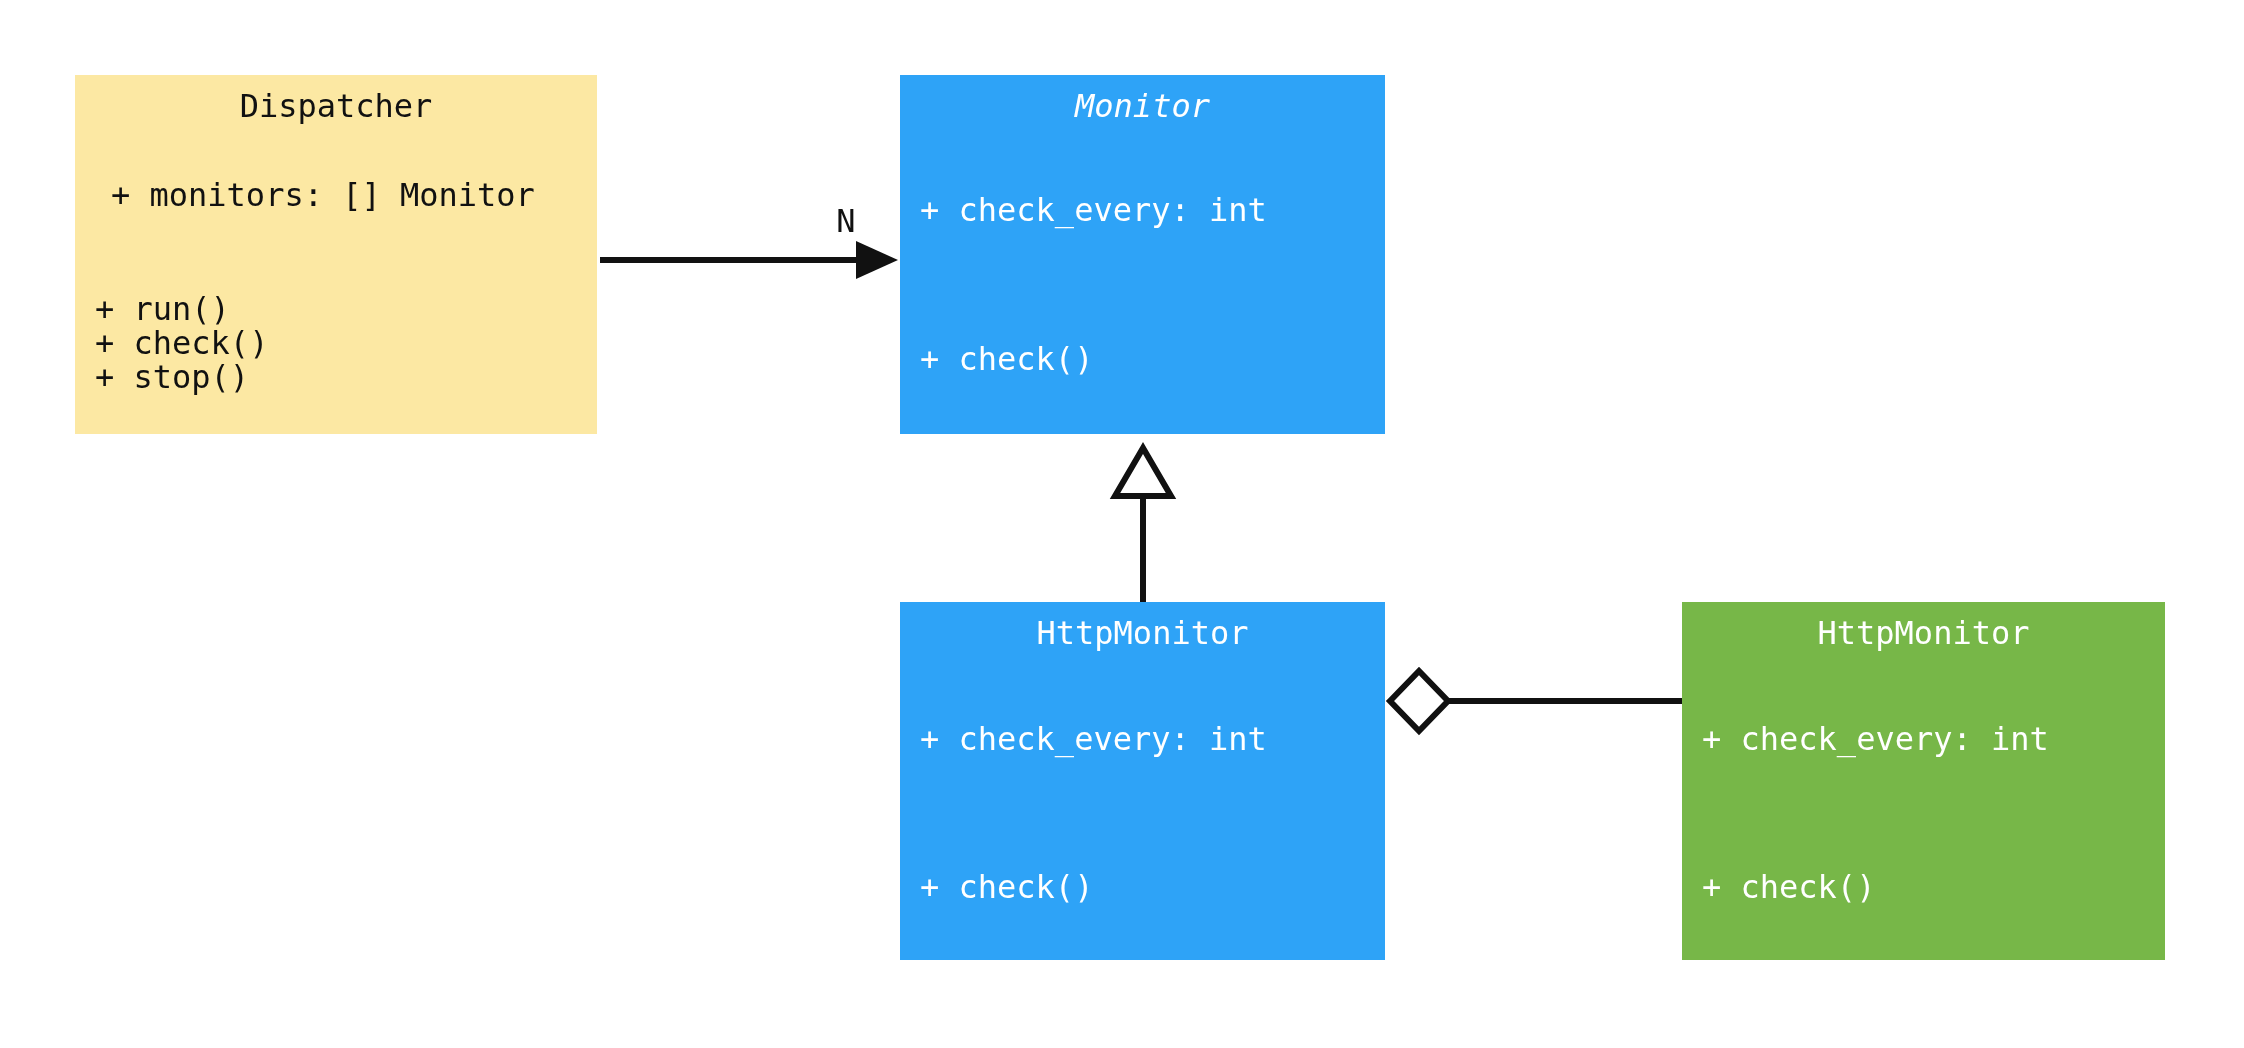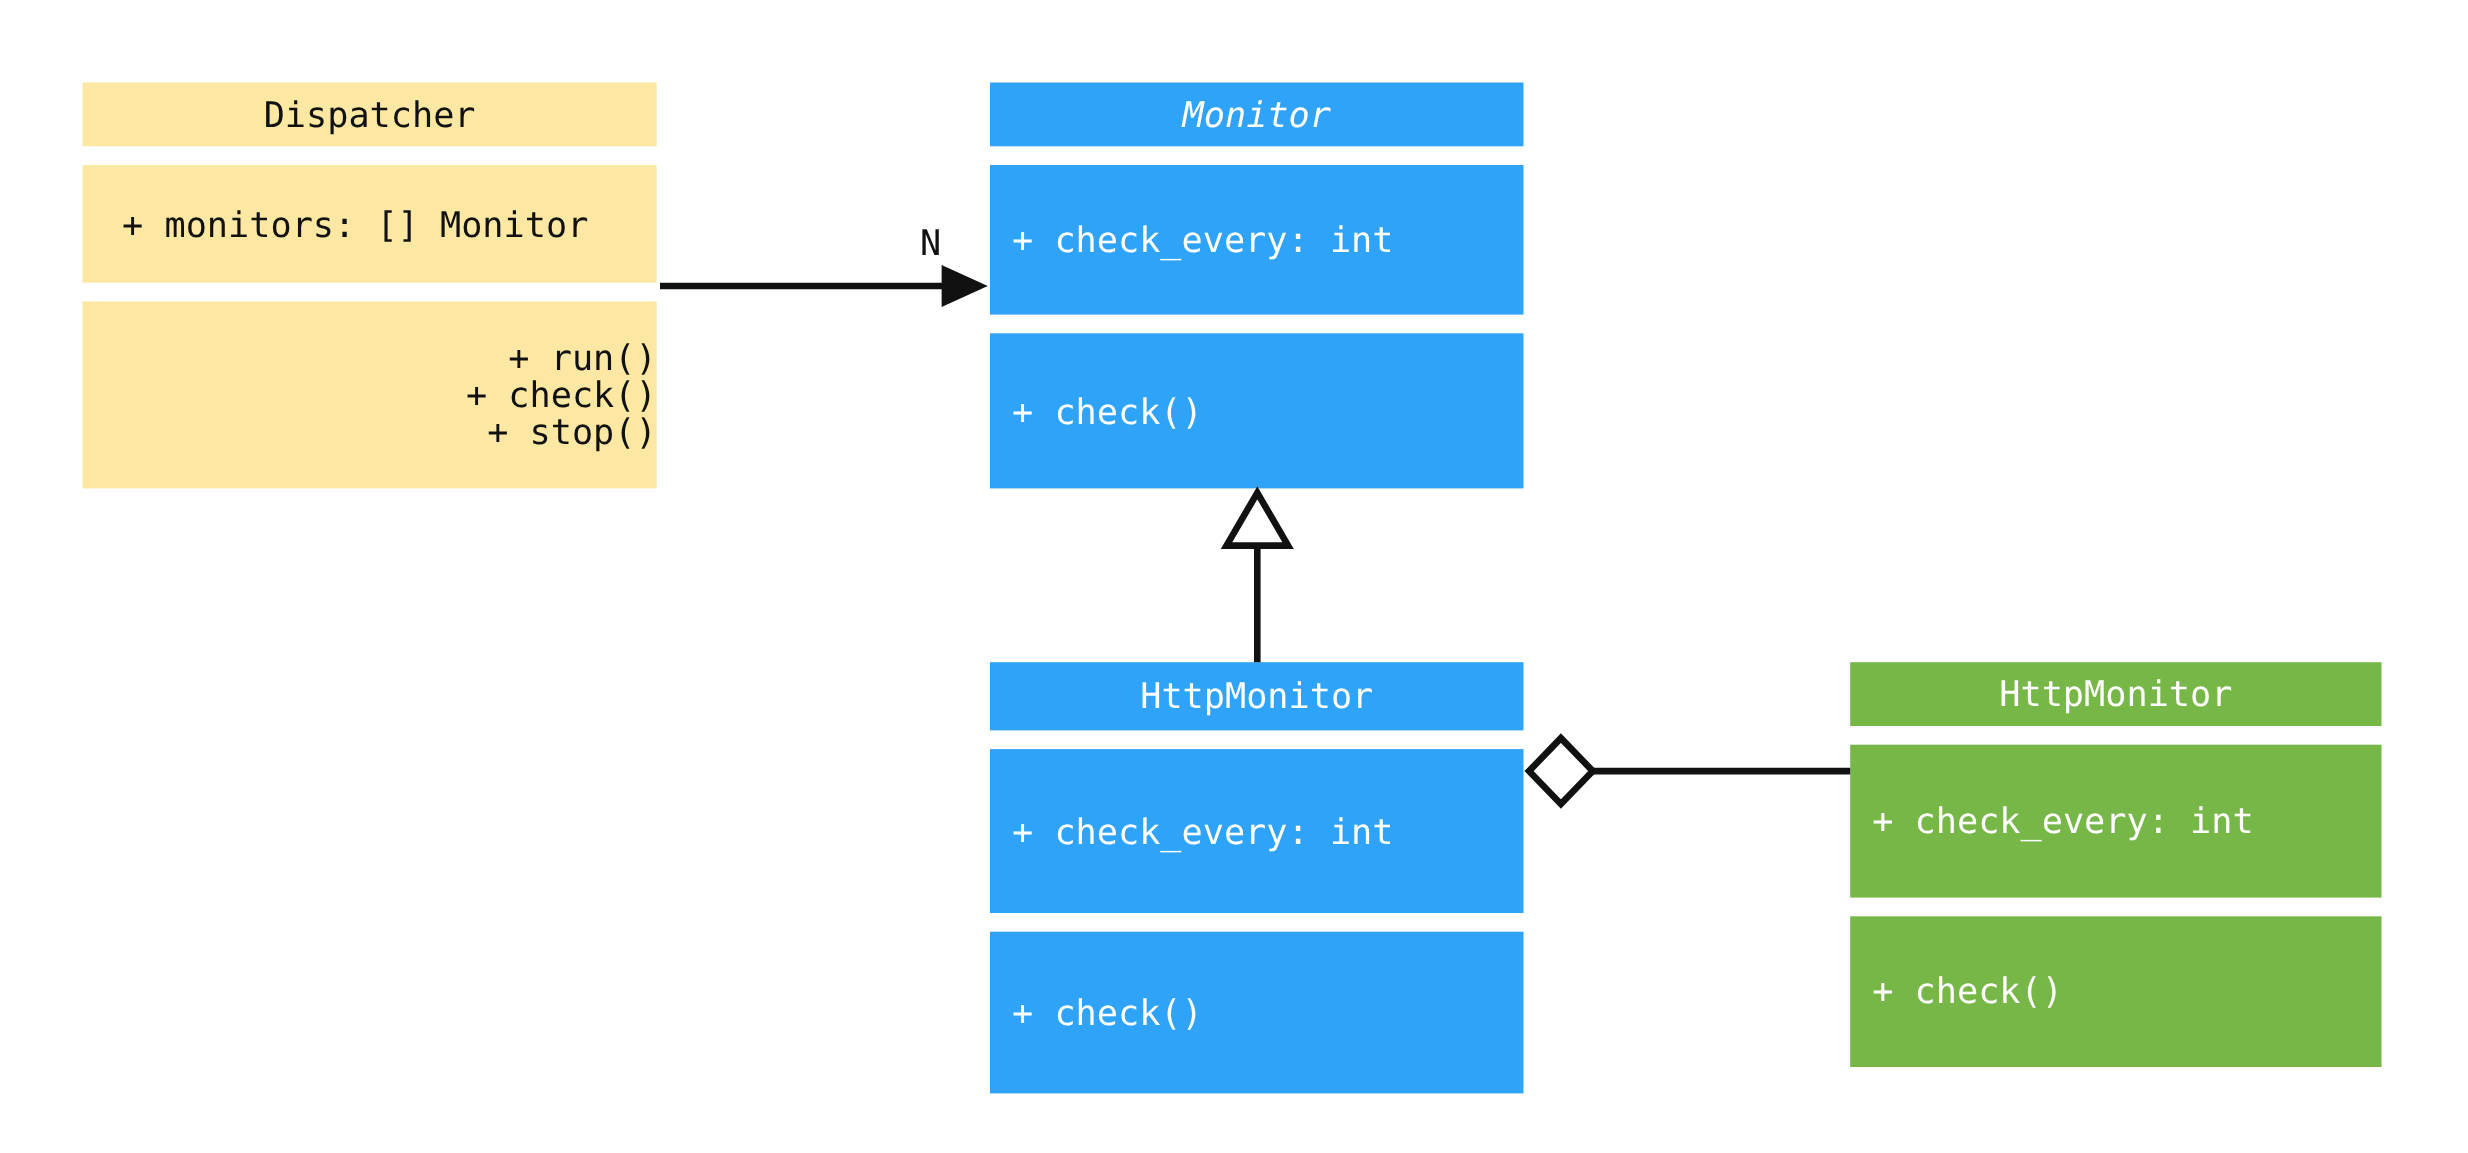--- a/index.html
+++ b/index.html
@@ -7,40 +7,40 @@
     position:relative;
     width:2244px; height:1048px;
     background:#ffffff;
     font-family:"DejaVu Sans Mono","Liberation Mono",monospace;
     overflow:hidden;
   }
   .class-box {
     position:absolute;
     display:flex;
     flex-direction:column;
-    gap:17px;                 
+    gap:0;                 
     font-size:32px;
     line-height:34px;
   }
   .fill-yellow > div { background:#fce8a3; color:#111111; }
   .fill-blue   > div { background:#2ea3f7; color:#ffffff; }
   .fill-green  > div { background:#77b748; color:#ffffff; }
   .sec-title {
     height:62px;
     display:flex; align-items:center; justify-content:center;
   }
   .abstract .sec-title { font-style:italic; }
   .sec-attrs, .sec-methods {
     display:flex; flex-direction:column; justify-content:center;
     padding-left:20px;
   }
   
   .box-dispatcher { left:75px;   top:75px;  width:522px; height:369px; }
   .box-dispatcher .sec-attrs   { height:115px;padding-left:36px; }
-  .box-dispatcher .sec-methods { height:182px;text-align:right; }
+  .box-dispatcher .sec-methods { height:182px; }
 
   .box-monitor { left:900px; top:75px; width:485px; height:369px; }
   .box-monitor .sec-attrs   { height:146px; }
   .box-monitor .sec-methods { height:151px; }
 
   .box-httpmonitor { left:900px; top:602px; width:485px; height:432px;border-radius:30px; }
   .box-httpmonitor .sec-attrs   { height:149px; }
   .box-httpmonitor .sec-methods { height:147px; }
 
   .box-httpclient { left:1682px; top:602px; width:483px; height:368px; }

